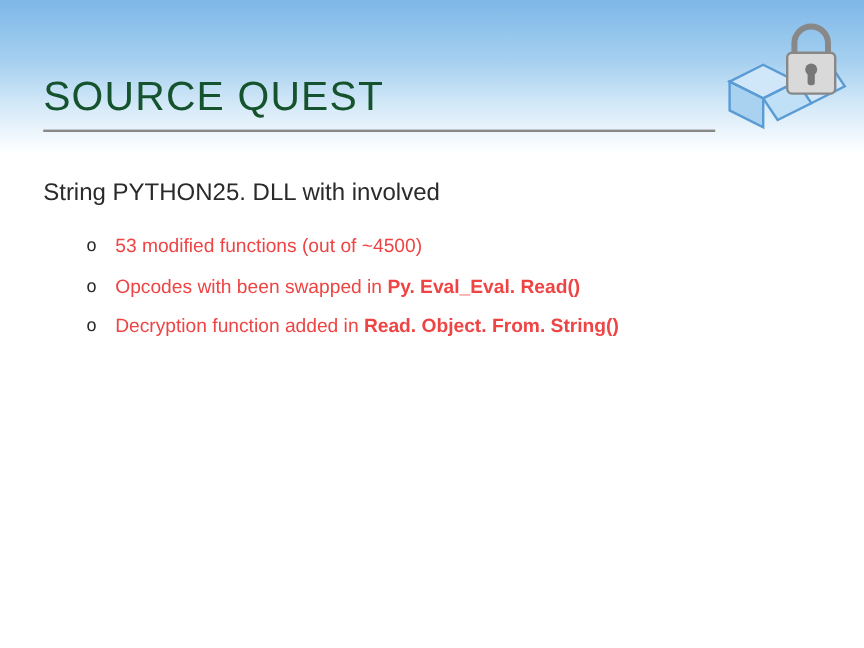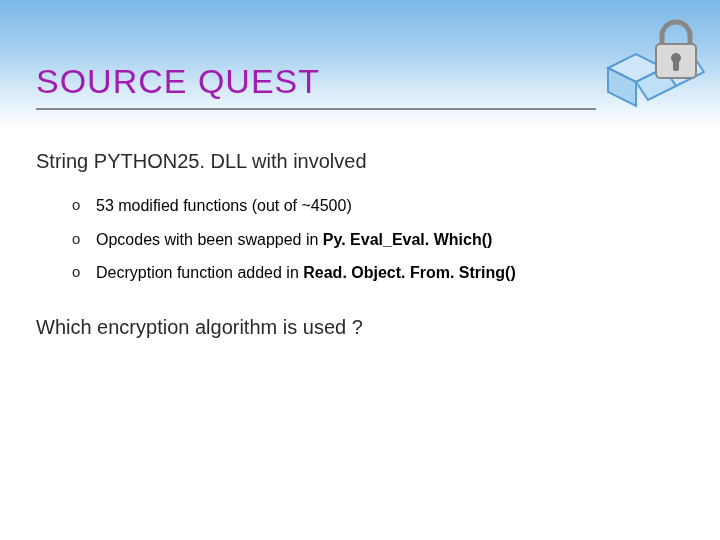--- a/index.html
+++ b/index.html
@@ -16,21 +16,21 @@
     top: 0; left: 0; right: 0;
     height: 128px;
     background: linear-gradient(to bottom, #7db8e8 0%, #a6d0f0 40%, #d6eaf8 70%, #ffffff 100%);
   }
   .title {
     position: absolute;
     top: 62px;
     left: 36px;
     font-size: 34px;
     letter-spacing: 1px;
-    color: #a21caf;
+    color: #14532d;
     font-weight: normal;
   }
   .title-underline {
     position: absolute;
     top: 108px;
     left: 36px;
     width: 560px;
     height: 2px;
     background: #888888;
   }
@@ -54,21 +54,21 @@
     font-weight: normal;
   }
   .section-heading .bold { font-weight: normal; }
   ul.bullets {
     list-style: none;
     margin-left: 36px;
     margin-bottom: 28px;
   }
   ul.bullets li {
     font-size: 16px;
-    color: #000000;
+    color: #ef4444;
     margin-bottom: 12px;
     position: relative;
     padding-left: 24px;
     line-height: 1.35;
   }
   ul.bullets li::before {
     content: "o";
     position: absolute;
     left: 0;
     top: 0;
@@ -110,27 +110,26 @@
 
   <div class="section-heading">
     <span>String </span><span class="bold">PYTHON25. DLL</span><span> with involved</span>
   </div>
 
   <ul class="bullets">
     <li>
       <span>53 modified functions (out of ~4500)</span><span class="bold"></span><span></span>
     </li>
     <li>
-      <span>Opcodes with been swapped in </span><span class="bold">Py. Eval_Eval. Which()</span><span></span>
+      <span>Opcodes with been swapped in </span><span class="bold">Py. Eval_Eval. Read()</span><span></span>
     </li>
     <li>
       <span>Decryption function added in </span><span class="bold">Read. Object. From. String()</span><span></span>
     </li>
   </ul>
 
   <div class="spacer-block"></div>
 
-  <div class="section-heading">Which encryption algorithm is used ?</div>
 
   <ul class="bullets">
   </ul>
 
 </div>
 
 </body></html>

